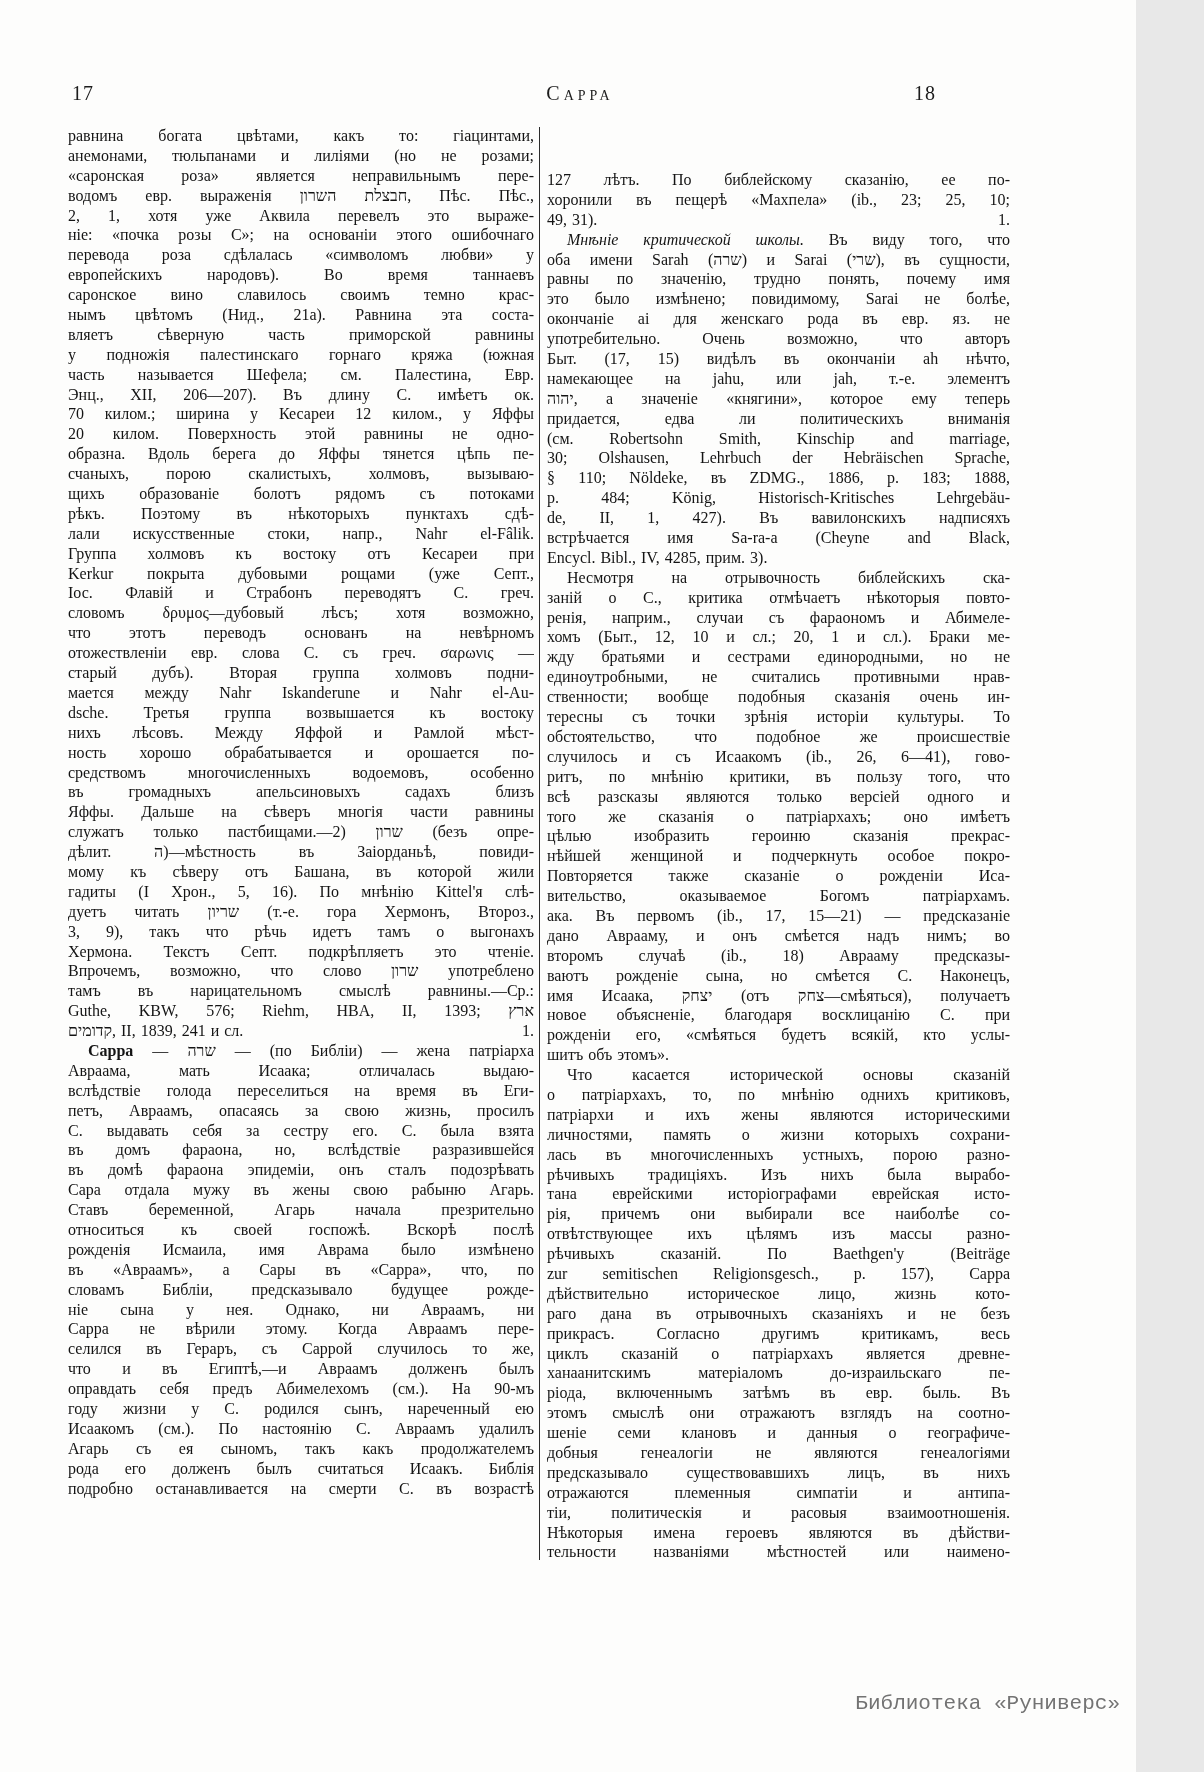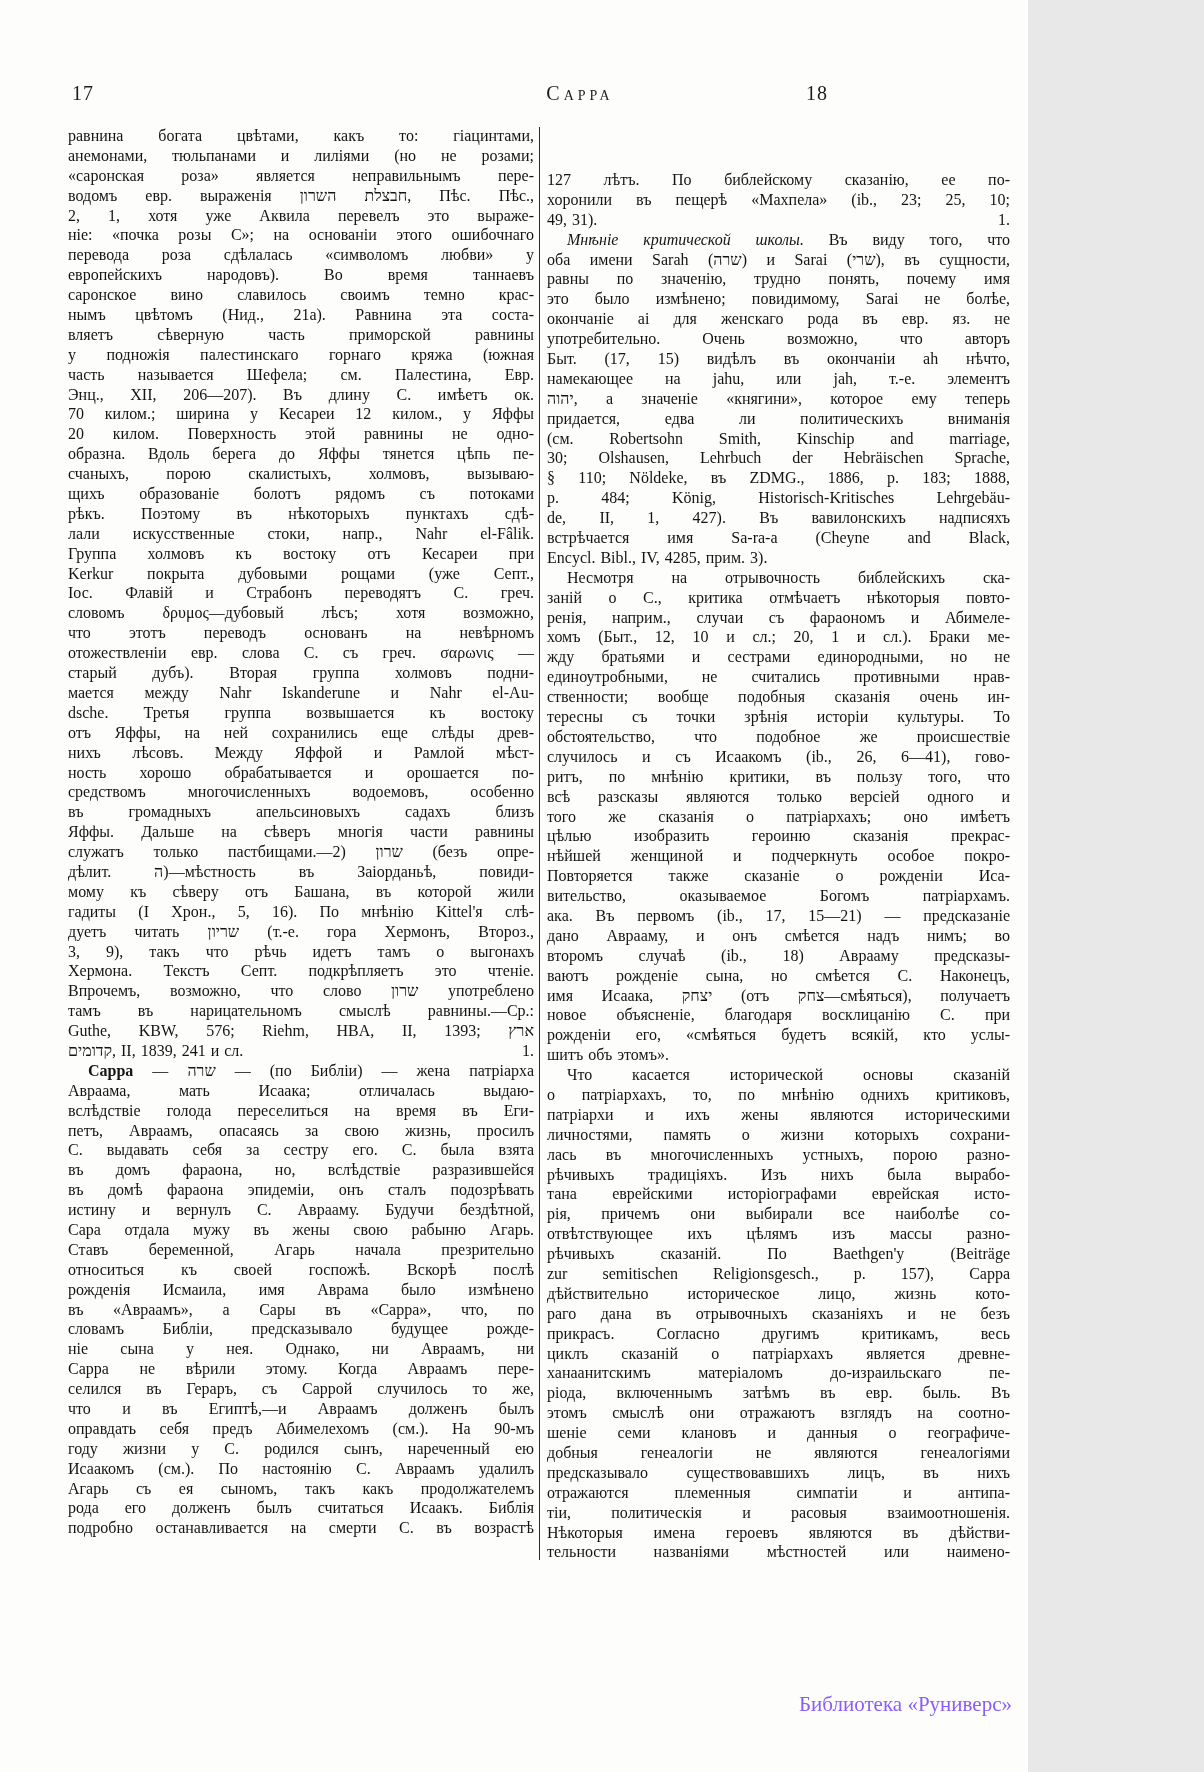--- a/index.html
+++ b/index.html
@@ -1,19 +1,19 @@
 <!DOCTYPE html>
 <html><head>
 <meta charset="utf-8">
 <style>
   html,body{margin:0;padding:0;}
   body{background:#e8e8e8;}
   .page{
     position:relative;
-    width:1028px;height:1772px;
+    width:1136px;height:1772px;
     background:#fdfdfc;
     color:#141414;
     font-family:"Liberation Serif","DejaVu Serif","DejaVu Sans",serif;
     overflow:hidden;
   }
   .pageno{
     position:absolute;top:82px;
     font-size:20px;letter-spacing:1px;color:#1c1c1c;
   }
   .pageno.left{left:72px;}
@@ -43,21 +43,21 @@
     text-align-last:justify;
     word-spacing:1px;
   }
   .line.last{text-align-last:left;}
   .line.indent{text-indent:20px;}
   .line b{font-weight:bold;}
   .line i{font-style:italic;}
   .marker{float:right;}
   .watermark{
     position:absolute;top:1692px;right:16px;
-    font-size:21px;color:#8b5cf6;
+    font-size:21px;color:#737373;font-family:Liberation Mono, monospace;
   }
 </style>
 </head>
 <body>
 
 <div class="page">
 
   <div class="pageno left">17</div>
 
   <div class="runhead">Сарра</div>
@@ -90,21 +90,20 @@
       <div class="line">лали искусственные стоки, напр., Nahr el-Fâlik.</div>
       <div class="line">Группа холмовъ къ востоку отъ Кесареи при</div>
       <div class="line">Kerkur покрыта дубовыми рощами (уже Септ.,</div>
       <div class="line">Іос. Флавій и Страбонъ переводятъ С. греч.</div>
       <div class="line">словомъ δρυμος—дубовый лѣсъ; хотя возможно,</div>
       <div class="line">что этотъ переводъ основанъ на невѣрномъ</div>
       <div class="line">отожествленіи евр. слова С. съ греч. σαρωνις —</div>
       <div class="line">старый дубъ). Вторая группа холмовъ подни-</div>
       <div class="line">мается между Nahr Iskanderune и Nahr el-Au-</div>
       <div class="line">dsche. Третья группа возвышается къ востоку</div>
-      <div class="line">отъ Яффы, на ней сохранились еще слѣды древ-</div>
       <div class="line">нихъ лѣсовъ. Между Яффой и Рамлой мѣст-</div>
       <div class="line">ность хорошо обрабатывается и орошается по-</div>
       <div class="line">средствомъ многочисленныхъ водоемовъ, особенно</div>
       <div class="line">въ громадныхъ апельсиновыхъ садахъ близъ</div>
       <div class="line">Яффы. Дальше на сѣверъ многія части равнины</div>
       <div class="line">служатъ только пастбищами.—2) שרון (безъ опре-</div>
       <div class="line">дѣлит. ה)—мѣстность въ Заіорданьѣ, повиди-</div>
       <div class="line">мому къ сѣверу отъ Башана, въ которой жили</div>
       <div class="line">гадиты (I Хрон., 5, 16). По мнѣнію Kittel'я слѣ-</div>
       <div class="line">дуетъ читать שריון (т.-е. гора Хермонъ, Второз.,</div>
@@ -114,21 +113,20 @@
       <div class="line">тамъ въ нарицательномъ смыслѣ равнины.—Ср.:</div>
       <div class="line">Guthe, KBW, 576; Riehm, HBA, II, 1393; ארץ</div>
       <div class="line last"><span class="marker">1.</span>קדומים, II, 1839, 241 и сл.</div>
       <div class="line indent"><b>Сарра</b> — שרה — (по Библіи) — жена патріарха</div>
       <div class="line">Авраама, мать Исаака; отличалась выдаю-</div>
       <div class="line">вслѣдствіе голода переселиться на время въ Еги-</div>
       <div class="line">петъ, Авраамъ, опасаясь за свою жизнь, просилъ</div>
       <div class="line">С. выдавать себя за сестру его. С. была взята</div>
       <div class="line">въ домъ фараона, но, вслѣдствіе разразившейся</div>
       <div class="line">въ домѣ фараона эпидеміи, онъ сталъ подозрѣвать</div>
-      <div class="line">истину и вернулъ С. Аврааму. Будучи бездѣтной,</div>
       <div class="line">Сара отдала мужу въ жены свою рабыню Агарь.</div>
       <div class="line">Ставъ беременной, Агарь начала презрительно</div>
       <div class="line">относиться къ своей госпожѣ. Вскорѣ послѣ</div>
       <div class="line">рожденія Исмаила, имя Аврама было измѣнено</div>
       <div class="line">въ «Авраамъ», а Сары въ «Сарра», что, по</div>
       <div class="line">словамъ Библіи, предсказывало будущее рожде-</div>
       <div class="line">ніе сына у нея. Однако, ни Авраамъ, ни</div>
       <div class="line">Сарра не вѣрили этому. Когда Авраамъ пере-</div>
       <div class="line">селился въ Гераръ, съ Саррой случилось то же,</div>
       <div class="line">что и въ Египтѣ,—и Авраамъ долженъ былъ</div>

